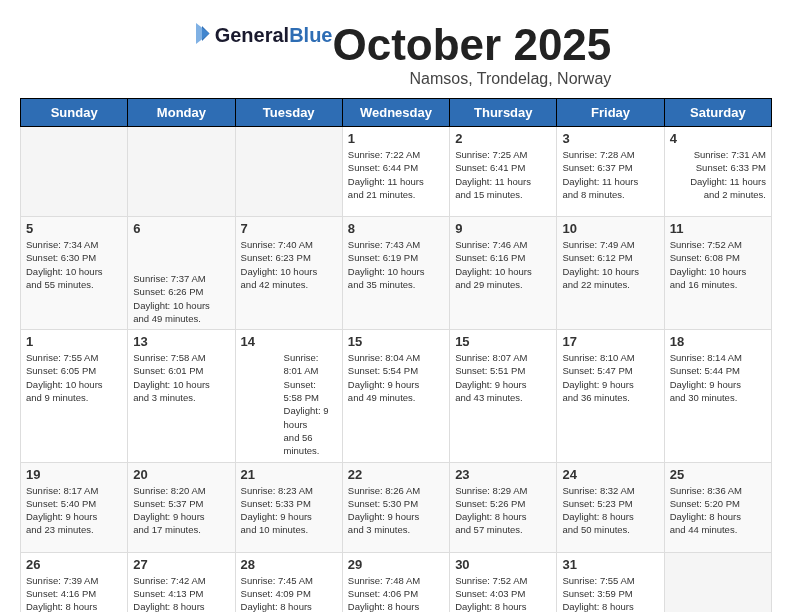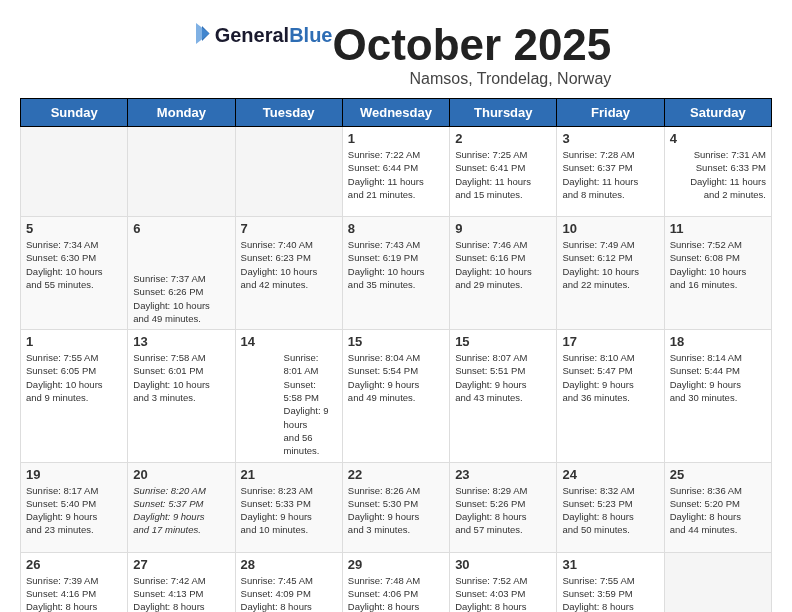--- a/index.html
+++ b/index.html
@@ -254,21 +254,21 @@
       <tr>
         <td>
           <span class="day-num">19</span>
           <div class="day-info" style="white-space: pre-line;">Sunrise: 8:17 AM
 Sunset: 5:40 PM
 Daylight: 9 hours
 and 23 minutes.</div>
         </td>
         <td>
           <span class="day-num">20</span>
-          <div class="day-info" style="white-space: pre-line; font-style: italic;">Sunrise: 8:20 AM
+          <div class="day-info" style="white-space: pre-line;">Sunrise: 8:20 AM
 Sunset: 5:37 PM
 Daylight: 9 hours
 and 17 minutes.</div>
         </td>
         <td>
           <span class="day-num">21</span>
           <div class="day-info" style="white-space: pre-line;">Sunrise: 8:23 AM
 Sunset: 5:33 PM
 Daylight: 9 hours
 and 10 minutes.</div>

